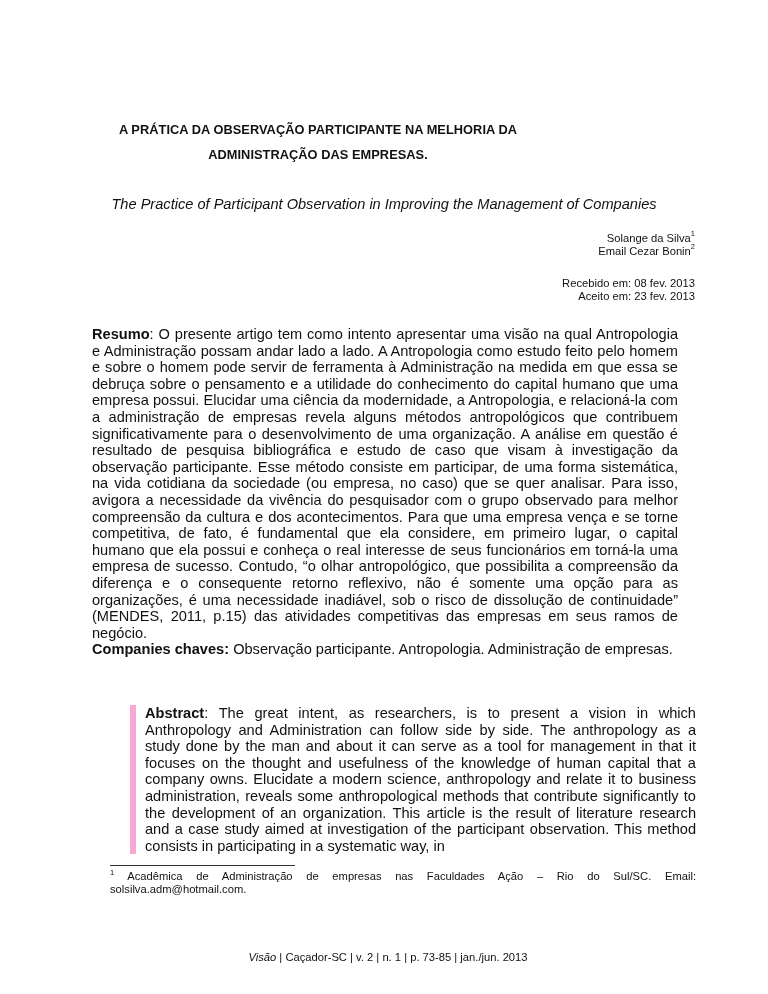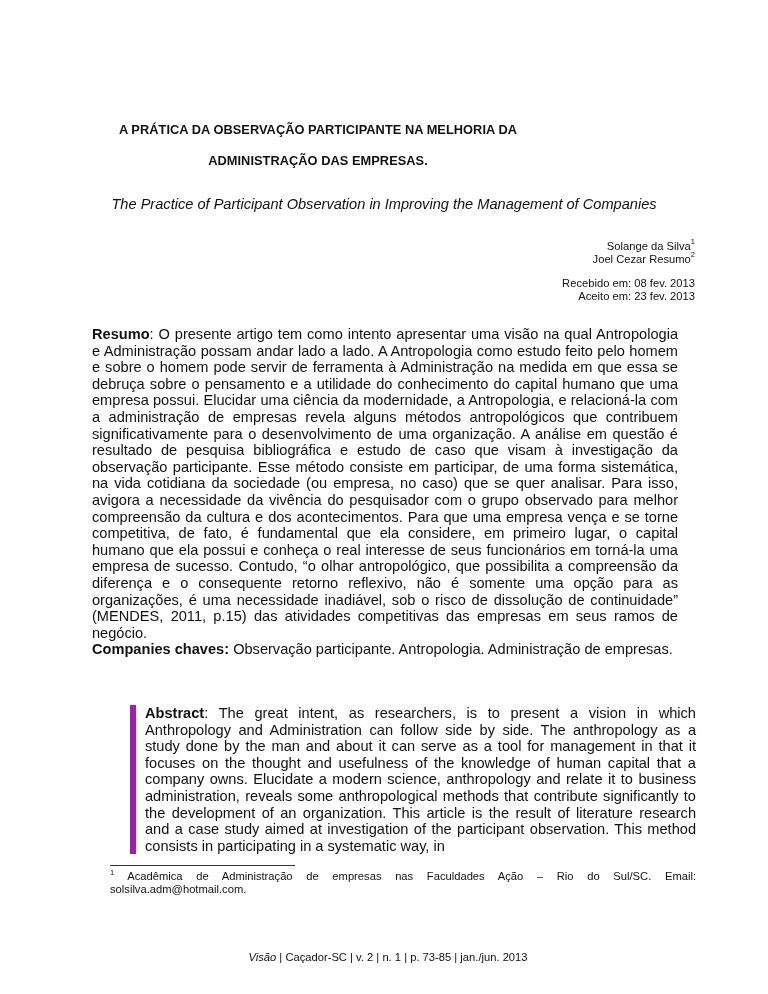--- a/index.html
+++ b/index.html
@@ -5,41 +5,41 @@
     html, body { margin: 0; padding: 0; background: #ffffff; }
     body {
       width: 768px; height: 994px; position: relative; overflow: hidden;
       font-family: "Liberation Sans", sans-serif; color: #111111;
     }
     .title {
       position: absolute; left: 0; width: 636px; text-align: center;
       font-weight: bold; font-size: 12.8px; letter-spacing: 0.05px;
     }
     #title1 { top: 122px; }
-    #title2 { top: 153px; }
+    #title2 { top: 147px; }
     .subtitle {
       position: absolute; left: 0; width: 768px; top: 196px; text-align: center;
       font-style: italic; font-size: 14.6px;
     }
     .meta {
       position: absolute; right: 73px; text-align: right; font-size: 11.2px; line-height: 13px;
     }
     .meta sup { font-size: 7.5px; position: relative; top: -1px; vertical-align: super; line-height: 0; }
-    #authors { top: 240px; }
+    #authors { top: 232px; }
     #dates { top: 277px; }
     .body-text {
       position: absolute; font-size: 14.6px; line-height: 16.6px; text-align: justify;
     }
     #resumo { left: 92px; width: 586px; top: 326px; }
     #resumo .lbl { font-weight: bold; }
     #keywords .lbl { font-weight: bold; }
     #keywords { margin-top: 0; }
     #abstract-wrap {
       position: absolute; left: 130px; top: 705px; width: 566px;
-      border-left: 6px solid #a21caf; padding-left: 9px; box-sizing: border-box;
+      border-left: 6px solid #f9a8d4; padding-left: 9px; box-sizing: border-box;
     }
     #abstract {
       font-size: 14.6px; line-height: 16.6px; text-align: justify;
     }
     #abstract .lbl { font-weight: bold; }
     #fn-rule {
       position: absolute; left: 110px; top: 865px; width: 185px; height: 0;
       border-top: 1px solid #333333;
     }
     #footnotes {
@@ -56,21 +56,21 @@
   </style>
 </head>
 <body>
 
 <div id="title1" class="title">A PRÁTICA DA OBSERVAÇÃO PARTICIPANTE NA MELHORIA DA</div>
 <div id="title2" class="title">ADMINISTRAÇÃO DAS EMPRESAS.</div>
 <div class="subtitle">The Practice of Participant Observation in Improving the Management of Companies</div>
 
 <div id="authors" class="meta">
   <div><span>Solange da Silva</span><sup>1</sup></div>
-  <div><span>Joel Cezar Resumo</span><sup>2</sup></div>
+  <div><span>Email Cezar Bonin</span><sup>2</sup></div>
 </div>
 
 <div id="dates" class="meta">
   <div>Recebido em: 08 fev. 2013</div>
   <div>Aceito em: 23 fev. 2013</div>
 </div>
 
 <div id="resumo" class="body-text">
   <div><span class="lbl">Resumo</span><span>: O presente artigo tem como intento apresentar uma visão na qual Antropologia e Administração possam andar lado a lado. A Antropologia como estudo feito pelo homem e sobre o homem pode servir de ferramenta à Administração na medida em que essa se debruça sobre o pensamento e a utilidade do conhecimento do capital humano que uma empresa possui.  Elucidar uma ciência da modernidade, a Antropologia, e relacioná-la com a administração de empresas revela alguns métodos antropológicos que contribuem significativamente para o desenvolvimento de uma organização. A análise em questão é resultado de pesquisa bibliográfica e estudo de caso que visam à investigação da observação participante. Esse método consiste em participar, de uma forma sistemática, na vida cotidiana da sociedade (ou empresa, no caso) que se quer analisar. Para isso, avigora a necessidade da vivência do pesquisador com o grupo observado para melhor compreensão da cultura e dos acontecimentos. Para que uma empresa vença e se torne competitiva, de fato, é fundamental que ela considere, em primeiro lugar, o capital humano que ela possui e conheça o real interesse de seus funcionários em torná-la uma empresa de sucesso.  Contudo, “o olhar antropológico, que possibilita a compreensão da diferença e o consequente retorno reflexivo, não é somente uma opção para as organizações, é uma necessidade inadiável, sob o risco de dissolução de continuidade” (MENDES, 2011, p.15) das atividades competitivas das empresas em seus ramos de negócio.</span></div>
   <div id="keywords"><span class="lbl">Companies chaves:</span><span> Observação participante. Antropologia. Administração de empresas.</span></div>

